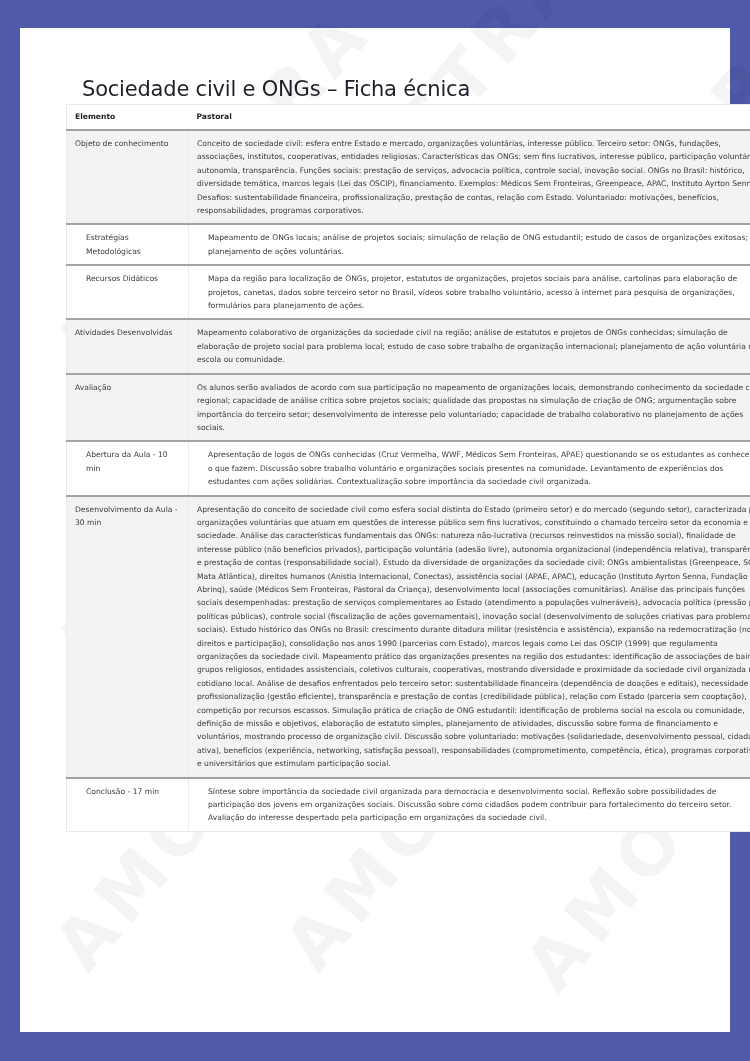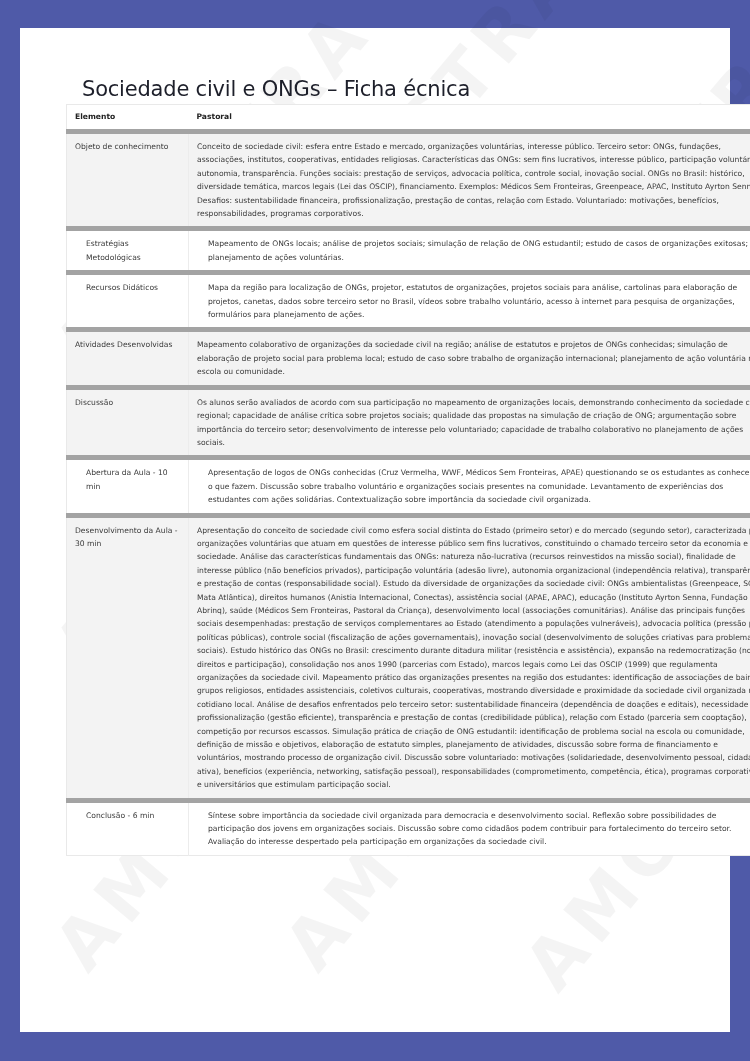--- a/index.html
+++ b/index.html
@@ -31,21 +31,21 @@
     text-align: left; font-weight: bold; font-size: 7.6px;
     color: #222; padding: 5px 8px 5px 8px; height: 14px;
     background: #ffffff;
   }
   .table td {
     vertical-align: top; padding: 6px 8px 6px 8px;
   }
   .table td.el { width: 94px; border-right: 1px solid #ececec; }
   .table tr.odd td { background: #f3f3f3; }
   .table tr.even td { background: #ffffff; padding-left: 19px; }
-  .table tr.datarow td { border-top: 5px solid #a3a3a3; }
+  .table tr.datarow td { border-top: 2px solid #a3a3a3; }
   .wm {
     position: absolute; font-size: 70px; font-weight: bold;
     color: rgba(0,0,0,0.045); transform: rotate(-50deg);
     letter-spacing: 8px; pointer-events: none; white-space: nowrap;
   }
 </style>
 </head>
 <body>
 
 <div class="card">
@@ -79,30 +79,30 @@
       </tr>
       <tr class="datarow even">
         <td class="el">Recursos Didáticos</td>
         <td>Mapa da região para localização de ONGs, projetor, estatutos de organizações, projetos sociais para análise, cartolinas para elaboração de projetos, canetas, dados sobre terceiro setor no Brasil, vídeos sobre trabalho voluntário, acesso à internet para pesquisa de organizações, formulários para planejamento de ações.</td>
       </tr>
       <tr class="datarow odd">
         <td class="el">Atividades Desenvolvidas</td>
         <td>Mapeamento colaborativo de organizações da sociedade civil na região; análise de estatutos e projetos de ONGs conhecidas; simulação de elaboração de projeto social para problema local; estudo de caso sobre trabalho de organização internacional; planejamento de ação voluntária na escola ou comunidade.</td>
       </tr>
       <tr class="datarow odd">
-        <td class="el">Discussão</td>
+        <td class="el">Avaliação</td>
         <td>Os alunos serão avaliados de acordo com sua participação no mapeamento de organizações locais, demonstrando conhecimento da sociedade civil regional; capacidade de análise crítica sobre projetos sociais; qualidade das propostas na simulação de criação de ONG; argumentação sobre importância do terceiro setor; desenvolvimento de interesse pelo voluntariado; capacidade de trabalho colaborativo no planejamento de ações sociais.</td>
       </tr>
       <tr class="datarow even">
         <td class="el">Abertura da Aula - 10 min</td>
         <td>Apresentação de logos de ONGs conhecidas (Cruz Vermelha, WWF, Médicos Sem Fronteiras, APAE) questionando se os estudantes as conhecem e o que fazem. Discussão sobre trabalho voluntário e organizações sociais presentes na comunidade. Levantamento de experiências dos estudantes com ações solidárias. Contextualização sobre importância da sociedade civil organizada.</td>
       </tr>
       <tr class="datarow odd">
         <td class="el">Desenvolvimento da Aula - 30 min</td>
         <td>Apresentação do conceito de sociedade civil como esfera social distinta do Estado (primeiro setor) e do mercado (segundo setor), caracterizada por organizações voluntárias que atuam em questões de interesse público sem fins lucrativos, constituindo o chamado terceiro setor da economia e da sociedade. Análise das características fundamentais das ONGs: natureza não-lucrativa (recursos reinvestidos na missão social), finalidade de interesse público (não benefícios privados), participação voluntária (adesão livre), autonomia organizacional (independência relativa), transparência e prestação de contas (responsabilidade social). Estudo da diversidade de organizações da sociedade civil: ONGs ambientalistas (Greenpeace, SOS Mata Atlântica), direitos humanos (Anistia Internacional, Conectas), assistência social (APAE, APAC), educação (Instituto Ayrton Senna, Fundação Abrinq), saúde (Médicos Sem Fronteiras, Pastoral da Criança), desenvolvimento local (associações comunitárias). Análise das principais funções sociais desempenhadas: prestação de serviços complementares ao Estado (atendimento a populações vulneráveis), advocacia política (pressão por políticas públicas), controle social (fiscalização de ações governamentais), inovação social (desenvolvimento de soluções criativas para problemas sociais). Estudo histórico das ONGs no Brasil: crescimento durante ditadura militar (resistência e assistência), expansão na redemocratização (novos direitos e participação), consolidação nos anos 1990 (parcerias com Estado), marcos legais como Lei das OSCIP (1999) que regulamenta organizações da sociedade civil. Mapeamento prático das organizações presentes na região dos estudantes: identificação de associações de bairro, grupos religiosos, entidades assistenciais, coletivos culturais, cooperativas, mostrando diversidade e proximidade da sociedade civil organizada no cotidiano local. Análise de desafios enfrentados pelo terceiro setor: sustentabilidade financeira (dependência de doações e editais), necessidade de profissionalização (gestão eficiente), transparência e prestação de contas (credibilidade pública), relação com Estado (parceria sem cooptação), competição por recursos escassos. Simulação prática de criação de ONG estudantil: identificação de problema social na escola ou comunidade, definição de missão e objetivos, elaboração de estatuto simples, planejamento de atividades, discussão sobre forma de financiamento e voluntários, mostrando processo de organização civil. Discussão sobre voluntariado: motivações (solidariedade, desenvolvimento pessoal, cidadania ativa), benefícios (experiência, networking, satisfação pessoal), responsabilidades (comprometimento, competência, ética), programas corporativos e universitários que estimulam participação social.</td>
       </tr>
       <tr class="datarow even">
-        <td class="el">Conclusão - 6 min</td>
+        <td class="el">Conclusão - 17 min</td>
         <td>Síntese sobre importância da sociedade civil organizada para democracia e desenvolvimento social. Reflexão sobre possibilidades de participação dos jovens em organizações sociais. Discussão sobre como cidadãos podem contribuir para fortalecimento do terceiro setor. Avaliação do interesse despertado pela participação em organizações da sociedade civil.</td>
       </tr>
     </tbody>
   </table>
 </div>
 
 </body></html>

